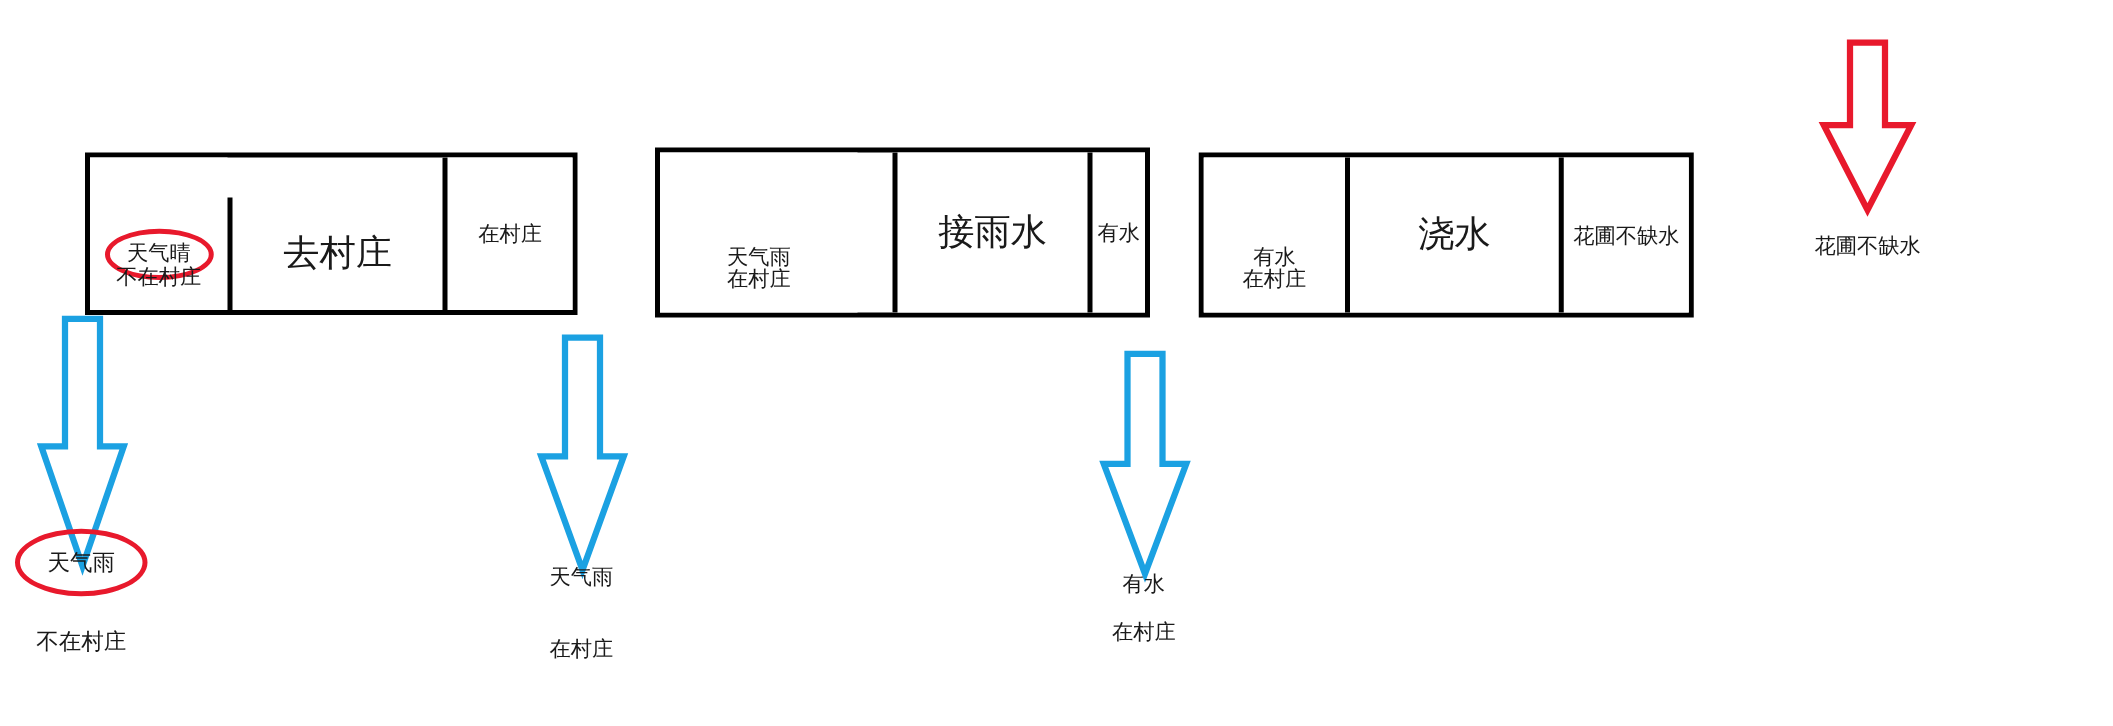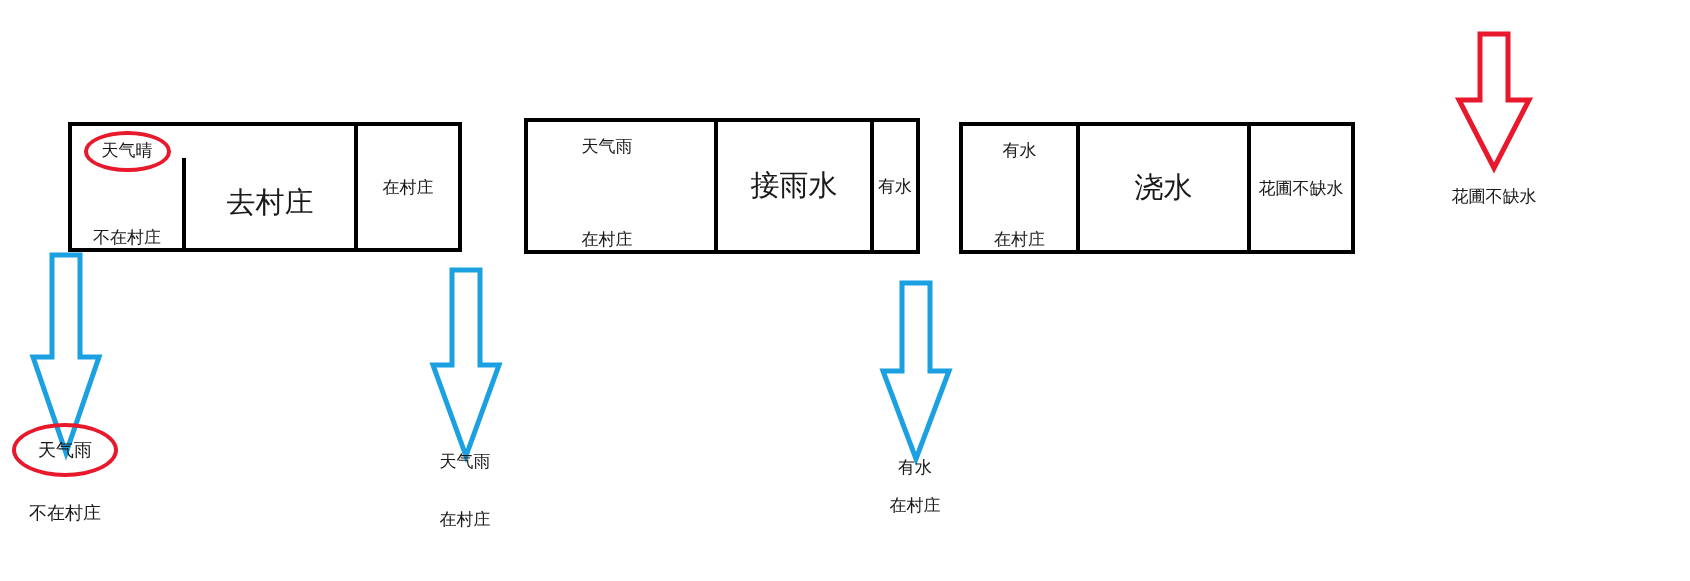--- a/index.html
+++ b/index.html
@@ -31,22 +31,22 @@
     flex-direction: column;
     align-items: center;
     justify-content: center;
     background: #ffffff;
   }
   .cell + .cell {
     border-left: 4px solid #000000;
   }
 
   .cond-cell {
-    justify-content: space-between;
-    padding: 16px 6px 0 6px;
+    justify-content: flex-end;
+    padding: 16px 6px 16px 6px;
   }
   .cond-line {
     font-size: 17px;
     line-height: 1.1;
     white-space: nowrap;
     position: relative;
   }
   .action-cell {
     font-size: 29px;
     white-space: nowrap;

